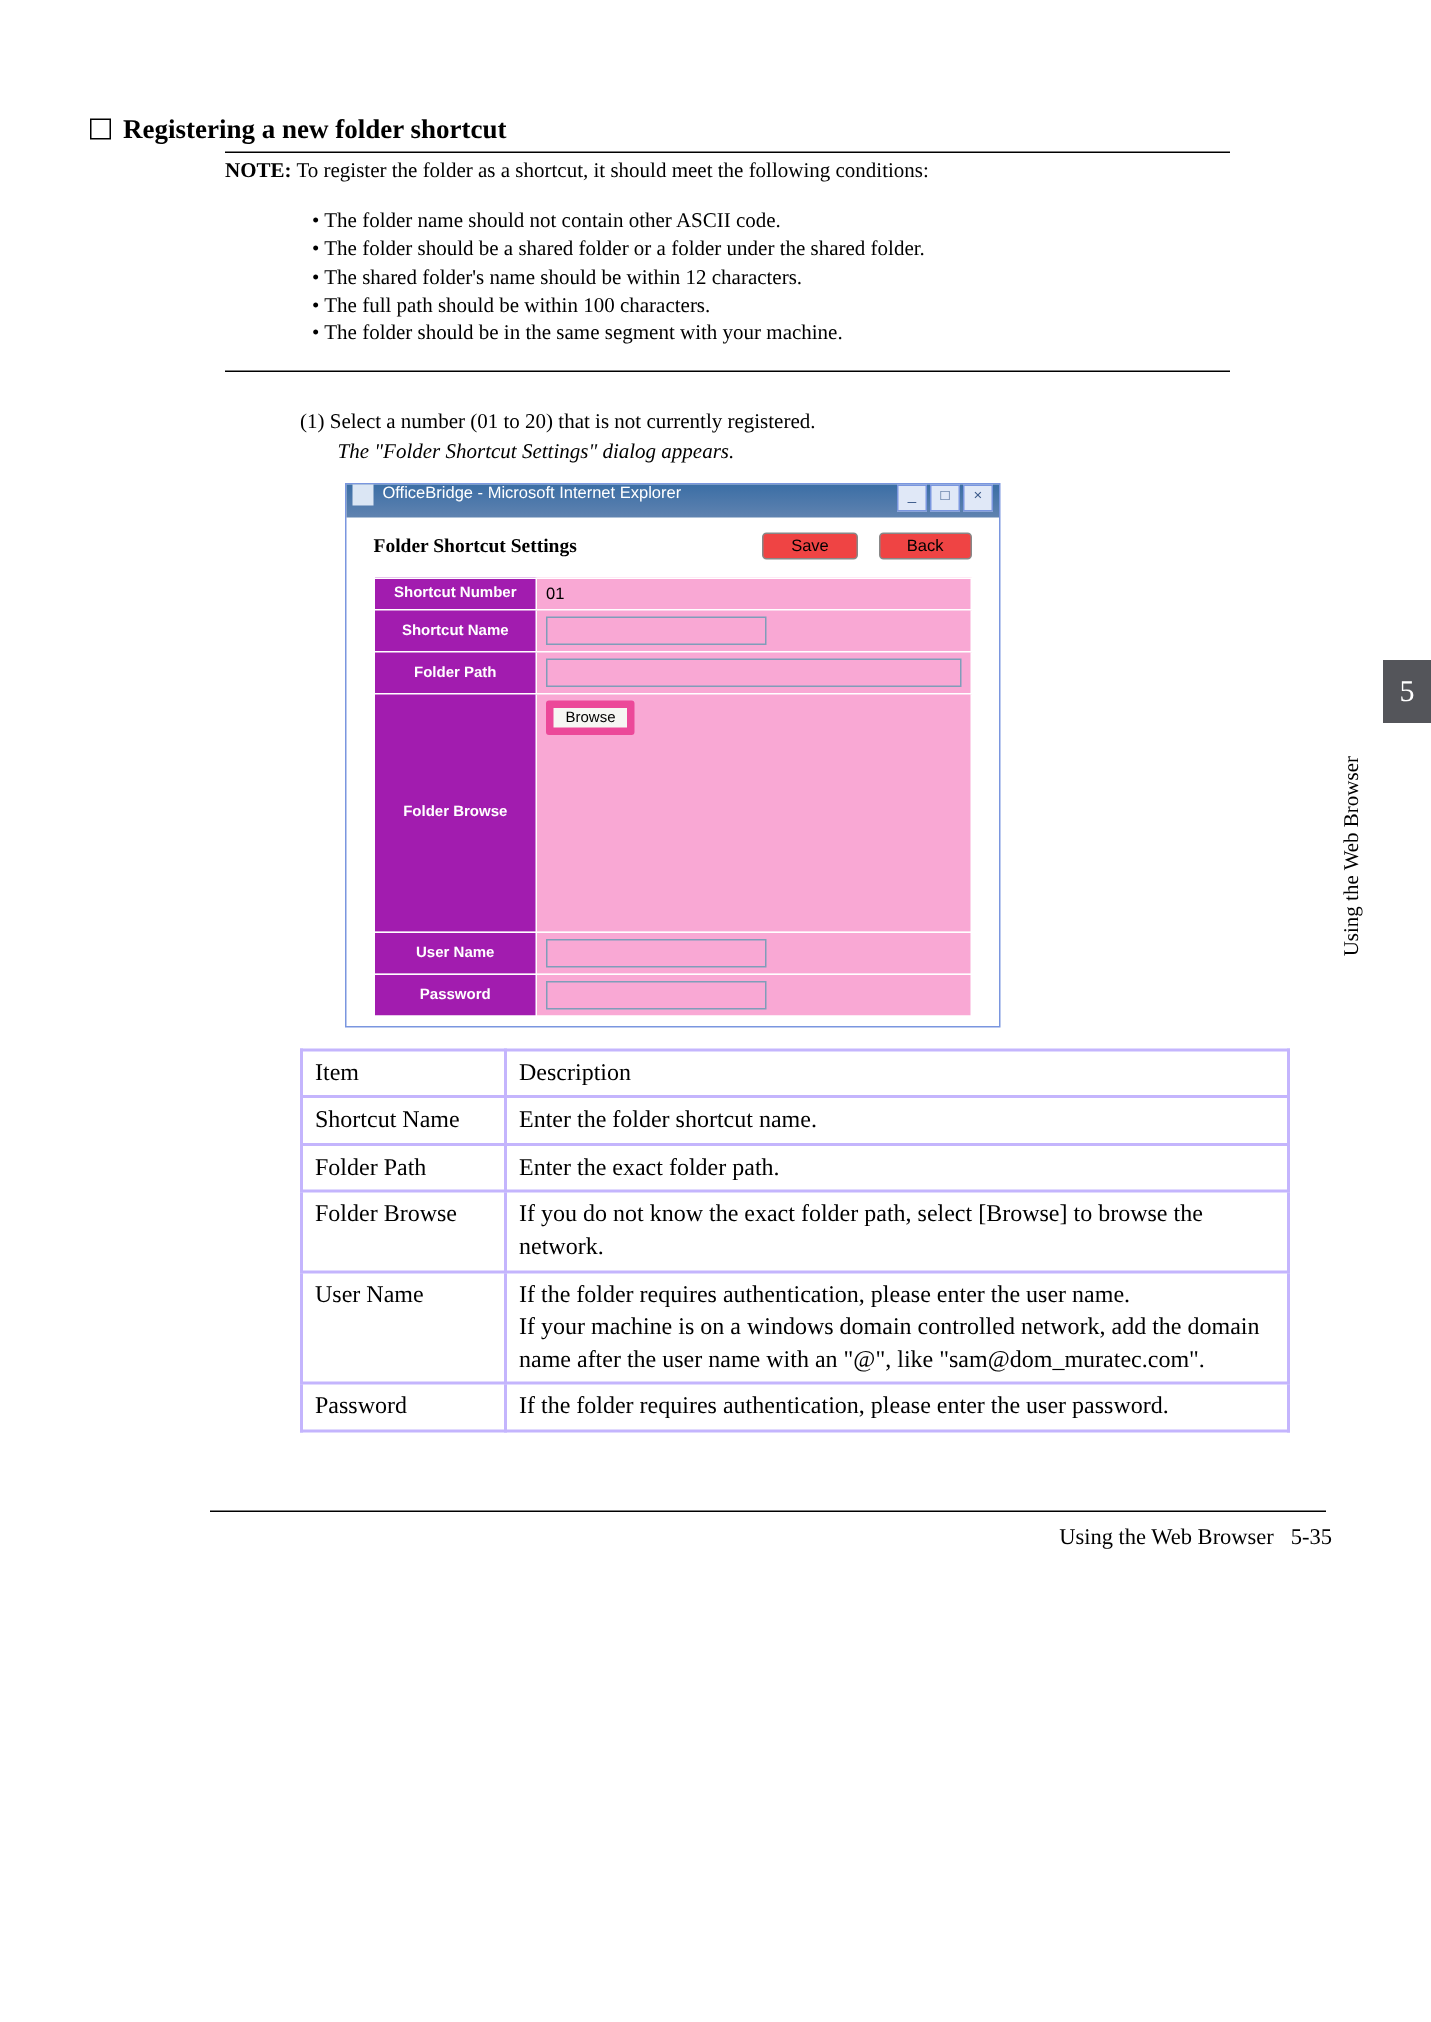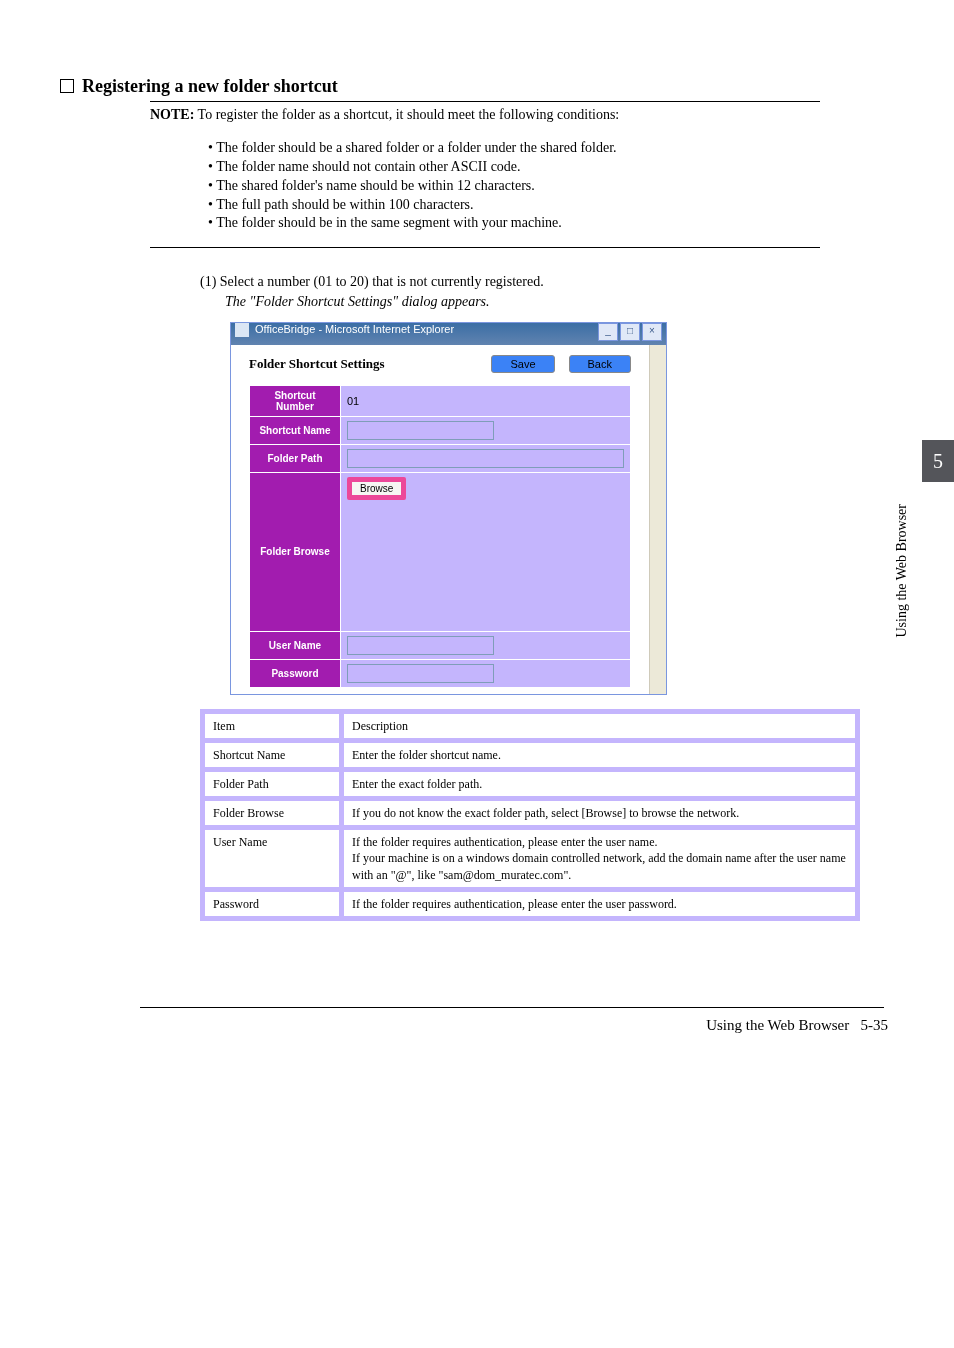--- a/index.html
+++ b/index.html
@@ -121,21 +121,21 @@
   font-size: 13px;
   margin-bottom: 12px;
 }
 .ie-header-row .title-txt {
   flex: 1;
 }
 .ie-btn {
   font-family: Tahoma, sans-serif;
   font-size: 11px;
   padding: 2px 18px;
-  background: #3b82f6;
+  background: #ef4444;
   border: 1px solid #888;
   border-radius: 3px;
 }
 .ie-btn + .ie-btn { margin-left: 14px; }
 .ie-table {
   width: 100%;
   border-collapse: collapse;
 }
 .ie-table td {
   border: 1px solid #fff;
@@ -145,21 +145,21 @@
 }
 .ie-table td.lbl {
   background: #a21caf;
   color: #fff;
   width: 100px;
   text-align: center;
   font-weight: bold;
   font-size: 10px;
 }
 .ie-table td.val {
-  background: #c4b5fd;
+  background: #f9a8d4;
 }
 .text-input {
   width: 145px;
   height: 17px;
   border: 1px solid #7f9db9;
 }
 .text-input.wide { width: 275px; }
 .browse-cell {
   height: 150px;
   vertical-align: top;
@@ -172,34 +172,35 @@
   border: 5px solid #ec4899;
   border-radius: 2px;
 }
 .scrollbar-strip {
   width: 16px;
   background: #ece9d8;
   border-left: 1px solid #cfcaba;
 }
 .ie-flex {
   display: flex;
+  flex-direction: column;
 }
 .ie-body-wrap { flex: 1; }
 
 .desc-table {
   margin-left: 140px;
   margin-top: 14px;
   border-collapse: collapse;
   width: 660px;
 }
 .desc-table td {
-  border: 5px solid #c4b5fd;
+  border: 2px solid #c4b5fd;
   padding: 4px 8px;
   vertical-align: top;
-  font-size: 12px;
+  font-size: 16px;
   line-height: 1.35;
 }
 .desc-table td.key {
   width: 118px;
 }
 
 .side-tab {
   position: absolute;
   right: 0;
   top: 440px;
@@ -243,22 +244,22 @@
   <div class="section-heading">
     <span class="checkbox-glyph"></span><span>Registering a new folder shortcut</span>
   </div>
 
   <hr class="rule">
 
   <div class="note-block">
     <span class="note-label">NOTE:</span>
     <span>To register the folder as a shortcut, it should meet the following conditions:</span>
     <ul class="bullets">
+      <li>The folder name should not contain other ASCII code.</li>
       <li>The folder should be a shared folder or a folder under the shared folder.</li>
-      <li>The folder name should not contain other ASCII code.</li>
       <li>The shared folder's name should be within 12 characters.</li>
       <li>The full path should be within 100 characters.</li>
       <li>The folder should be in the same segment with your machine.</li>
     </ul>
   </div>
 
   <hr class="rule">
 
   <div class="steps-block">
     <div class="step">

